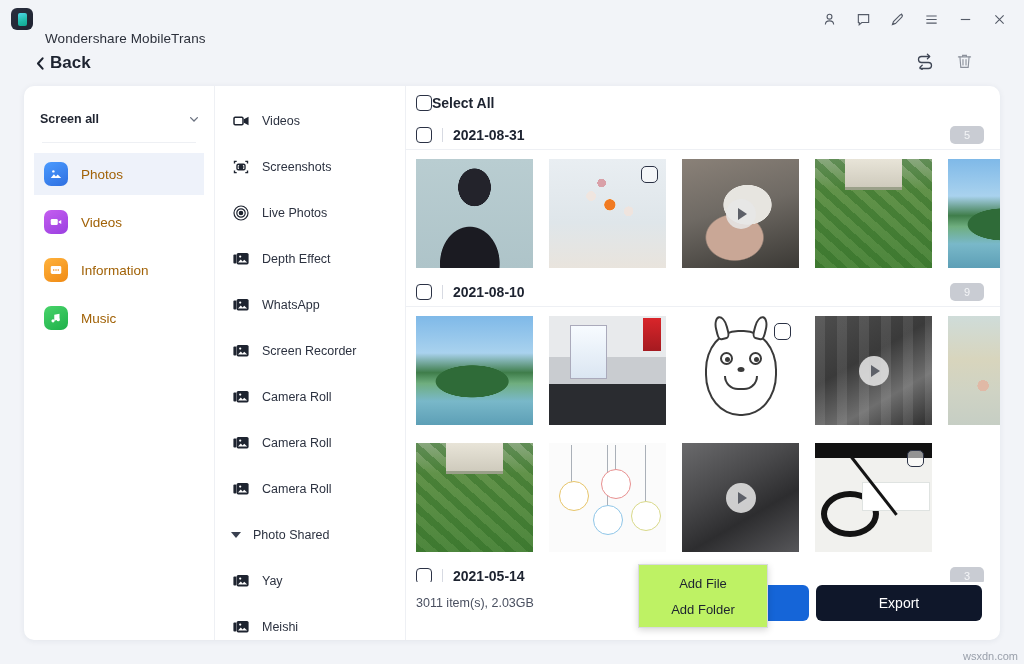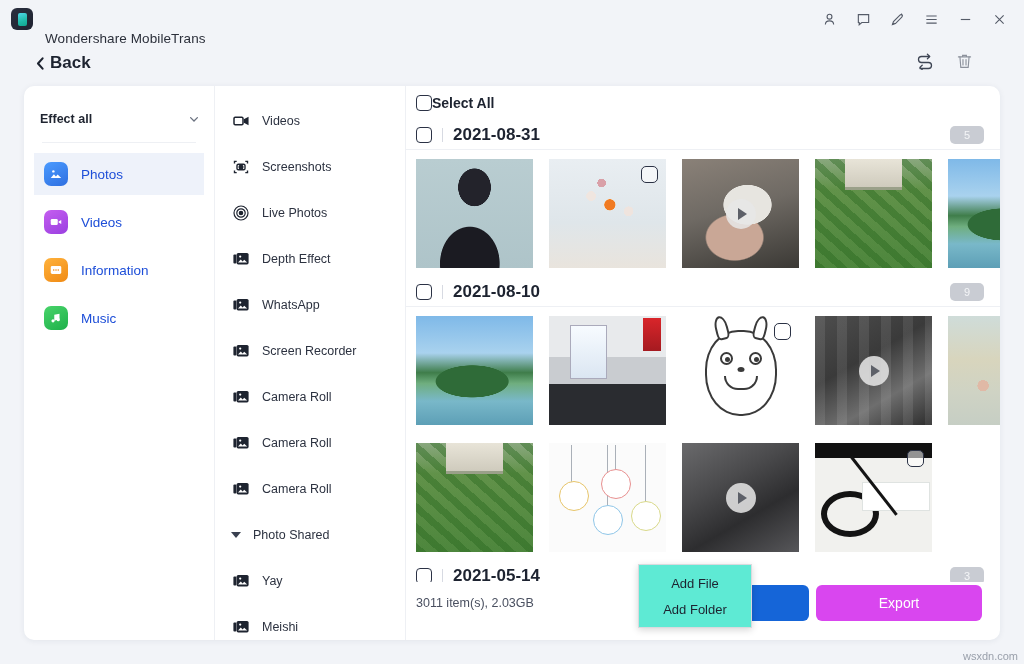--- a/index.html
+++ b/index.html
@@ -75,21 +75,21 @@
     margin: 4px 14px 0 16px; height: 34px;
     display: flex; align-items: center;
     font-size: 12.5px; color: #1f2430; font-weight: bold;
   }
   .lang-select .chev { margin-left: auto; color: #6b7280; }
   .lang-divider { height: 1px; background: #eef0f4; margin: 6px 18px 10px 18px; }
 
   .nav-item {
     display: flex; align-items: center; gap: 13px;
     height: 42px; margin: 6px 10px; padding-left: 10px;
-    border-radius: 0; font-size: 13.5px; color: #1d4ed8;
+    border-radius: 0; font-size: 13.5px; color: #a16207;
   }
   .nav-item.active { background: #eef2fa; }
   .nav-ico {
     width: 24px; height: 24px; border-radius: 7px; flex: none;
     display: flex; align-items: center; justify-content: center;
     color: #fff;
   }
   .ico-photos { background: linear-gradient(150deg,#4a9bff,#2f6fe0); }
   .ico-videos { background: linear-gradient(150deg,#c55ef0,#9a3fe0); }
   .ico-info   { background: linear-gradient(150deg,#ffb23c,#f08a14); }
@@ -127,21 +127,21 @@
   .selectall .lbl { font-size: 14px; font-weight: bold; color: #1d2330; }
 
   .grid-scroll { flex: 1; overflow: hidden; position: relative; }
 
   .date-row {
     display: flex; align-items: center; gap: 10px;
     height: 30px; padding-left: 10px; padding-right: 16px;
     border-bottom: 1px solid #eef0f4;
   }
   .date-sep { width: 1px; height: 14px; background: #d7dae2; }
-  .date-lbl { font-size: 17px; font-weight: bold; color: #1d2330; }
+  .date-lbl { font-size: 14px; font-weight: bold; color: #1d2330; }
   .count-badge {
     margin-left: auto; min-width: 34px; height: 18px; border-radius: 5px;
     background: #c9ccd3; color: #f4f5f7; font-size: 11px;
     display: flex; align-items: center; justify-content: center; padding: 0 7px;
   }
 
   .cb {
     width: 16px; height: 16px; border-radius: 4px; flex: none;
     border: 1.6px solid #2b3245; background: rgba(255,255,255,.85);
   }
@@ -270,25 +270,25 @@
     height: 58px; flex: none; display: flex; align-items: center;
     padding: 0 18px 16px 10px; position: relative;
   }
   .itemcount { font-size: 12.5px; color: #4a5060; }
   .btn {
     width: 166px; height: 36px; border-radius: 6px; border: none;
     color: #fff; font-size: 14px; font-family: inherit;
     display: flex; align-items: center; justify-content: center;
   }
   .btn-import { background: #1565d8; margin-left: auto; }
-  .btn-export { background: #d946ef; margin-left: 7px; }
+  .btn-export { background: #0f172a; margin-left: 7px; }
 
   .ctxmenu {
-    position: absolute; left: 638px; top: 564px; width: 114px;
-    background: #5eead4; border: 1px solid #d8dade;
+    position: absolute; left: 638px; top: 564px; width: 130px;
+    background: #bef264; border: 1px solid #d8dade;
     box-shadow: 0 2px 7px rgba(0,0,0,.16); z-index: 30;
     padding: 5px 0;
   }
   .ctx-item {
     height: 26px; display: flex; align-items: center; justify-content: center;
     font-size: 13px; color: #1d2330;
   }
 
   .watermark {
     position: absolute; right: 6px; bottom: 2px;
@@ -364,21 +364,21 @@
           <path d="M8.4 8v5.6M11.6 8v5.6"></path>
         </svg>
       </span>
     </div>
   </div>
 
   <div class="card">
 
     <div class="leftnav">
       <div class="lang-select">
-        <span>Effect all</span>
+        <span>Screen all</span>
         <svg class="chev" width="12" height="12" viewBox="0 0 12 12" fill="none" stroke="currentColor" stroke-width="1.3" stroke-linecap="round">
           <path d="M2.6 4.6L6 8l3.4-3.4"></path>
         </svg>
       </div>
       <div class="lang-divider"></div>
 
       <div class="nav-item active">
         <span class="nav-ico ico-photos">
           <svg width="14" height="14" viewBox="0 0 16 16" fill="#fff">
               <circle cx="5" cy="5" r="1.4"></circle>

